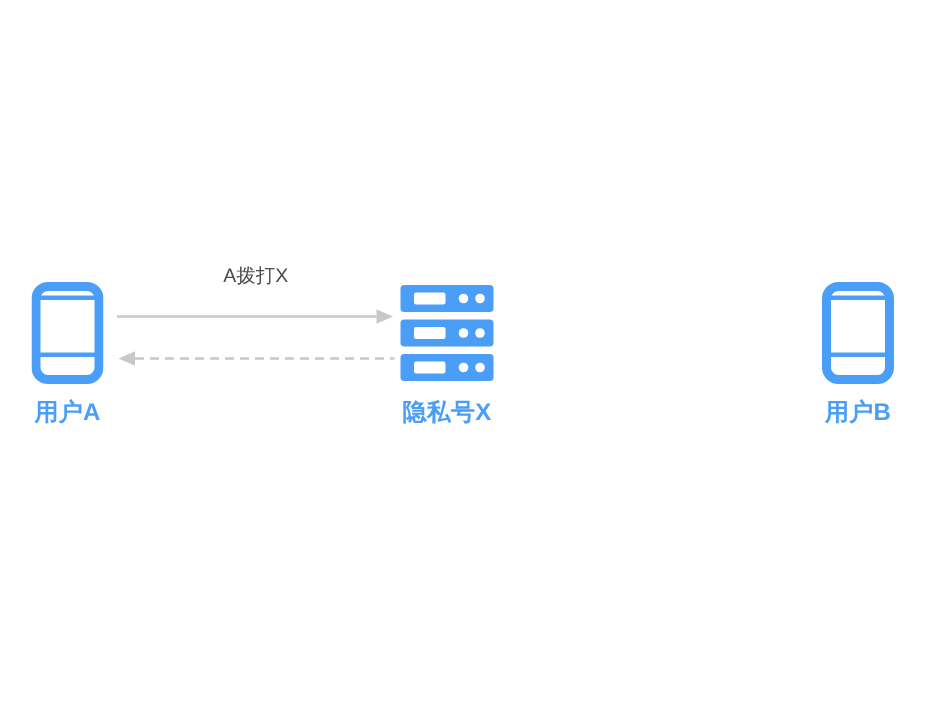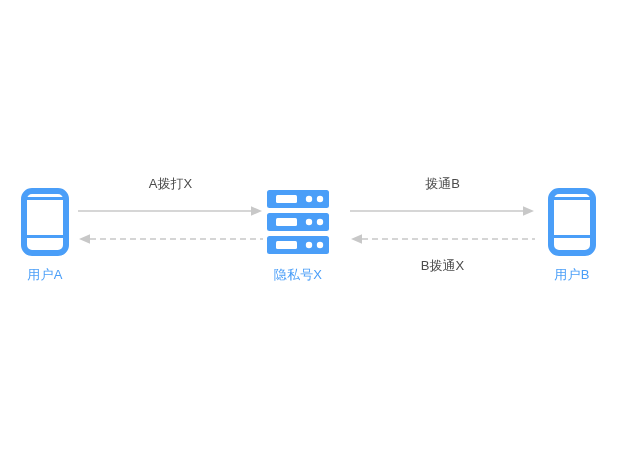--- a/index.html
+++ b/index.html
@@ -29,25 +29,26 @@
     display: flex;
     flex-direction: column;
     align-items: center;
     width: 120px;
   }
   .node-icon {
     display: block;
   }
   .node-label {
     margin-top: 7px;
-    font-size: 13px;
+    font-size: 16px;
     line-height: 16px;
     color: #4a9ef8;
     white-space: nowrap;
     letter-spacing: 0.2px;
+    font-weight: bold;
   }
 
   #node-user-a   { left: -15px;  top: 188px; }
   #node-server   { left: 238px;  top: 188px; }
   #node-user-b   { left: 512px;  top: 188px; }
 
   
   .edge-group {
     position: absolute;
     top: 175px;
@@ -152,34 +153,14 @@
 
     <div class="edge-line edge-line-back">
       <svg viewBox="0 0 185 12" preserveAspectRatio="none" aria-hidden="true">
         <line x1="12" y1="6" x2="185" y2="6" stroke="#c8c8c8" stroke-width="1.6" stroke-dasharray="6 4"></line>
         <polygon points="12,1.2 1,6 12,10.8" fill="#c8c8c8"></polygon>
       </svg>
     </div>
 
   </div>
 
-  <div class="edge-group" id="edge-group-right">
-
-    <div class="edge-label edge-label-top">拨通B</div>
-
-    <div class="edge-line edge-line-forward">
-      <svg viewBox="0 0 185 12" preserveAspectRatio="none" aria-hidden="true">
-        <line x1="0" y1="6" x2="173" y2="6" stroke="#c8c8c8" stroke-width="1.6"></line>
-        <polygon points="173,1.2 184,6 173,10.8" fill="#c8c8c8"></polygon>
-      </svg>
-    </div>
-
-    <div class="edge-line edge-line-back">
-      <svg viewBox="0 0 185 12" preserveAspectRatio="none" aria-hidden="true">
-        <line x1="12" y1="6" x2="185" y2="6" stroke="#c8c8c8" stroke-width="1.6" stroke-dasharray="6 4"></line>
-        <polygon points="12,1.2 1,6 12,10.8" fill="#c8c8c8"></polygon>
-      </svg>
-    </div>
-
-    <div class="edge-label edge-label-bottom">B拨通X</div>
-  </div>
 
 </div>
 
 </body></html>

